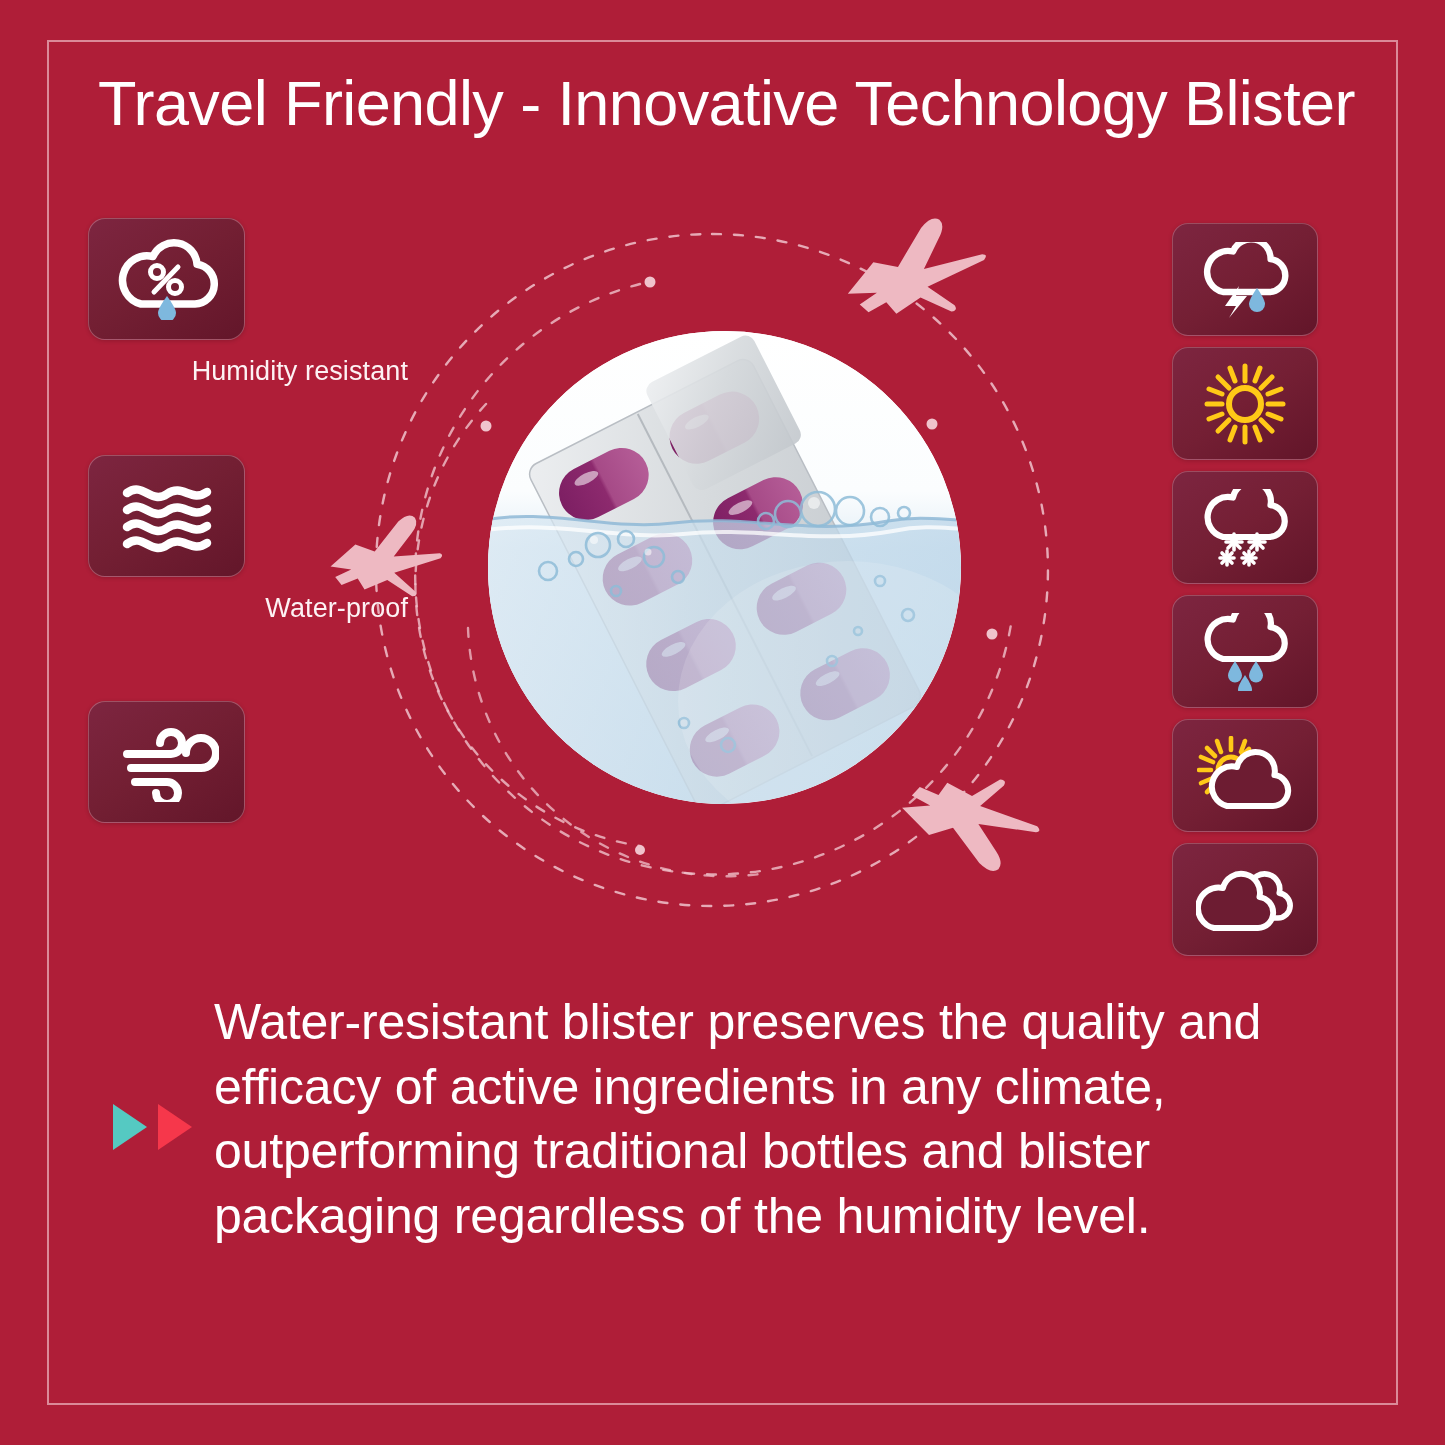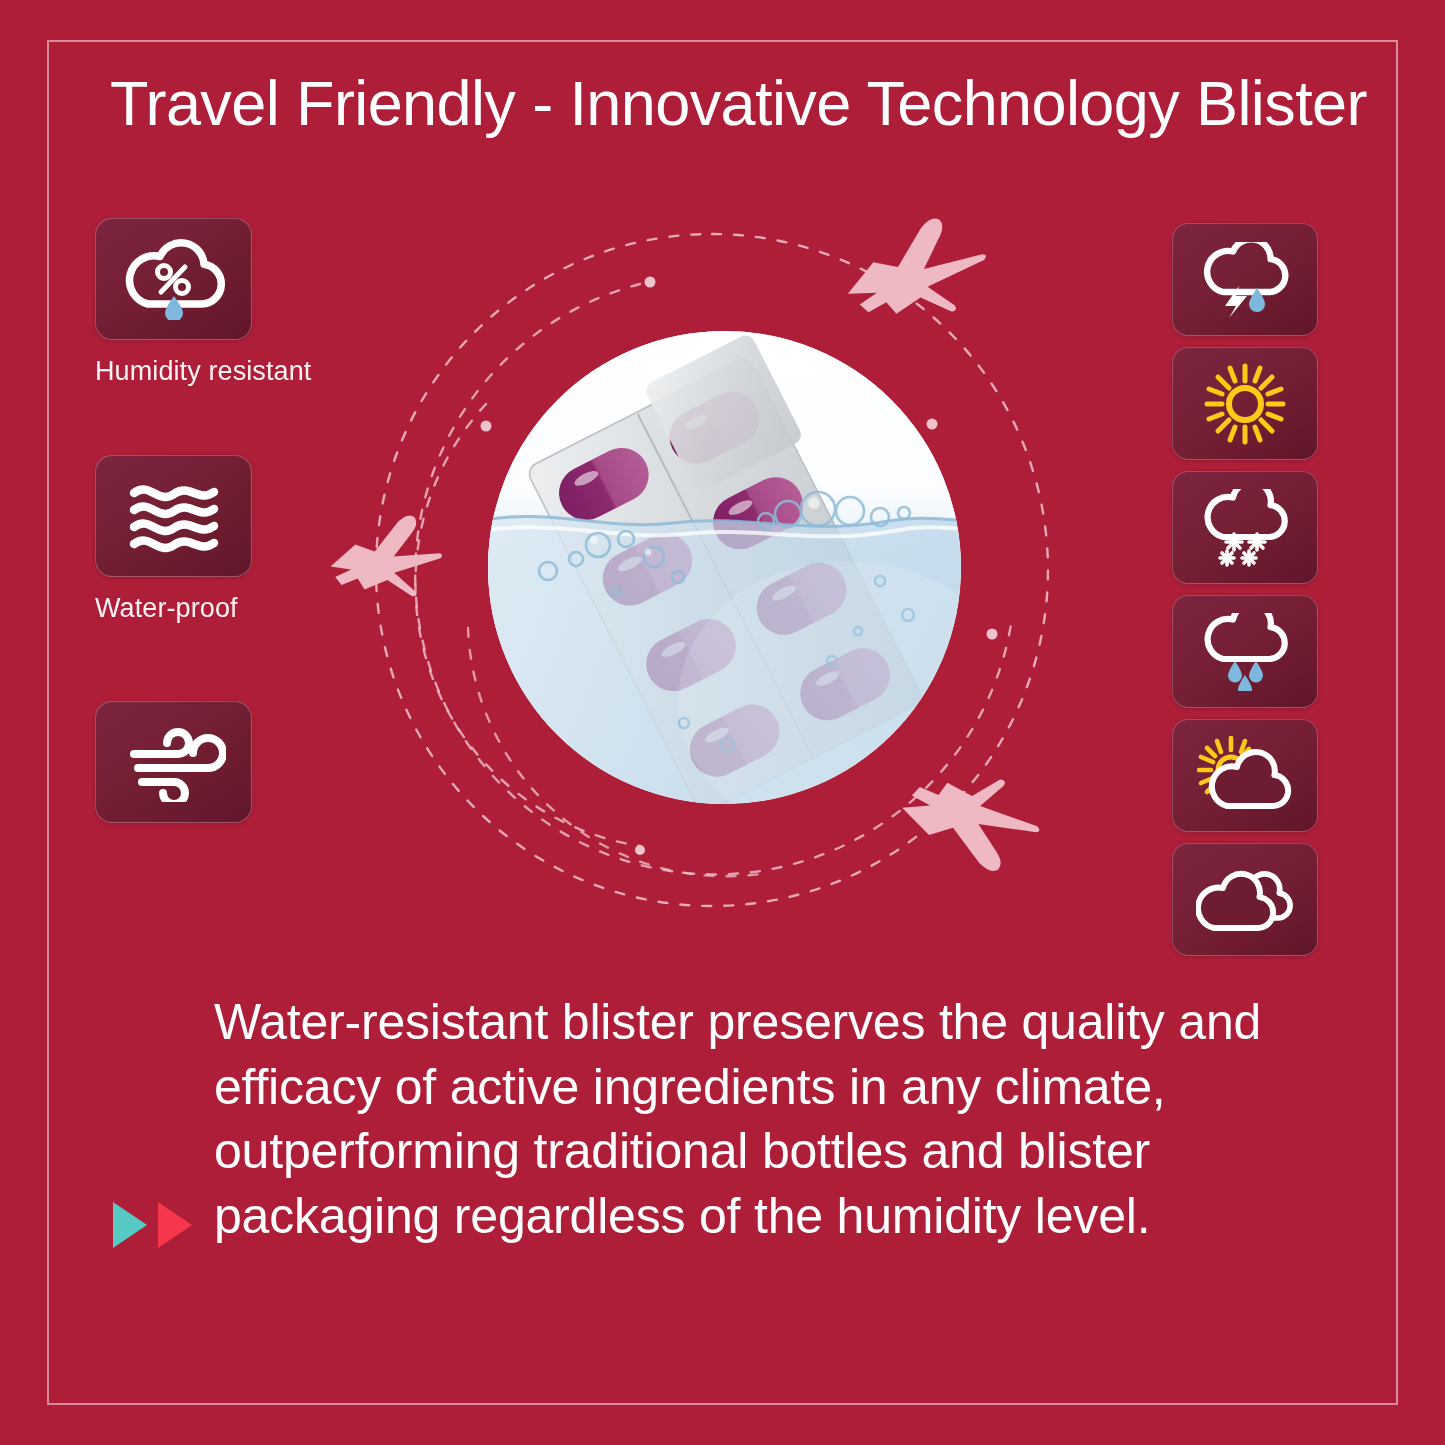--- a/index.html
+++ b/index.html
@@ -23,37 +23,38 @@
     top: 40px;
     width: 1351px;
     height: 1365px;
     border: 2px solid rgba(255, 228, 233, 0.55);
     pointer-events: none;
   }
 
   
   #page-title {
     position: absolute;
-    left: 110px;
+    left: 98px;
     top: 68px;
     width: 1250px;
     color: #ffffff;
     font-size: 63px;
     font-weight: 400;
     letter-spacing: -0.6px;
     line-height: 1.12;
     white-space: nowrap;
   }
 
   
   #left-features {
     position: absolute;
-    left: 95px;
+    left: 88px;
     top: 218px;
     width: 320px;
+    text-align: right;
   }
   .feature {
     margin-bottom: 70px;
   }
   .feature:last-child { margin-bottom: 0; }
 
   .tile {
     width: 157px;
     height: 122px;
     border-radius: 17px;
@@ -136,21 +137,21 @@
   #plane-left  { left: -14px; top: 316px; transform: rotate(-9deg); }
   #plane-bottom{ left: 555px; top: 570px; transform: rotate(12deg) scaleY(-1); }
 
   
   #bottom-block {
     position: absolute;
     left: 113px;
     top: 990px;
     width: 1230px;
     display: flex;
-    align-items: flex-end;
+    align-items: center;
   }
   #bullets {
     display: flex;
     gap: 11px;
     margin-top: 16px;
     margin-right: 22px;
     flex: 0 0 auto;
   }
   .tri {
     width: 0; height: 0;

